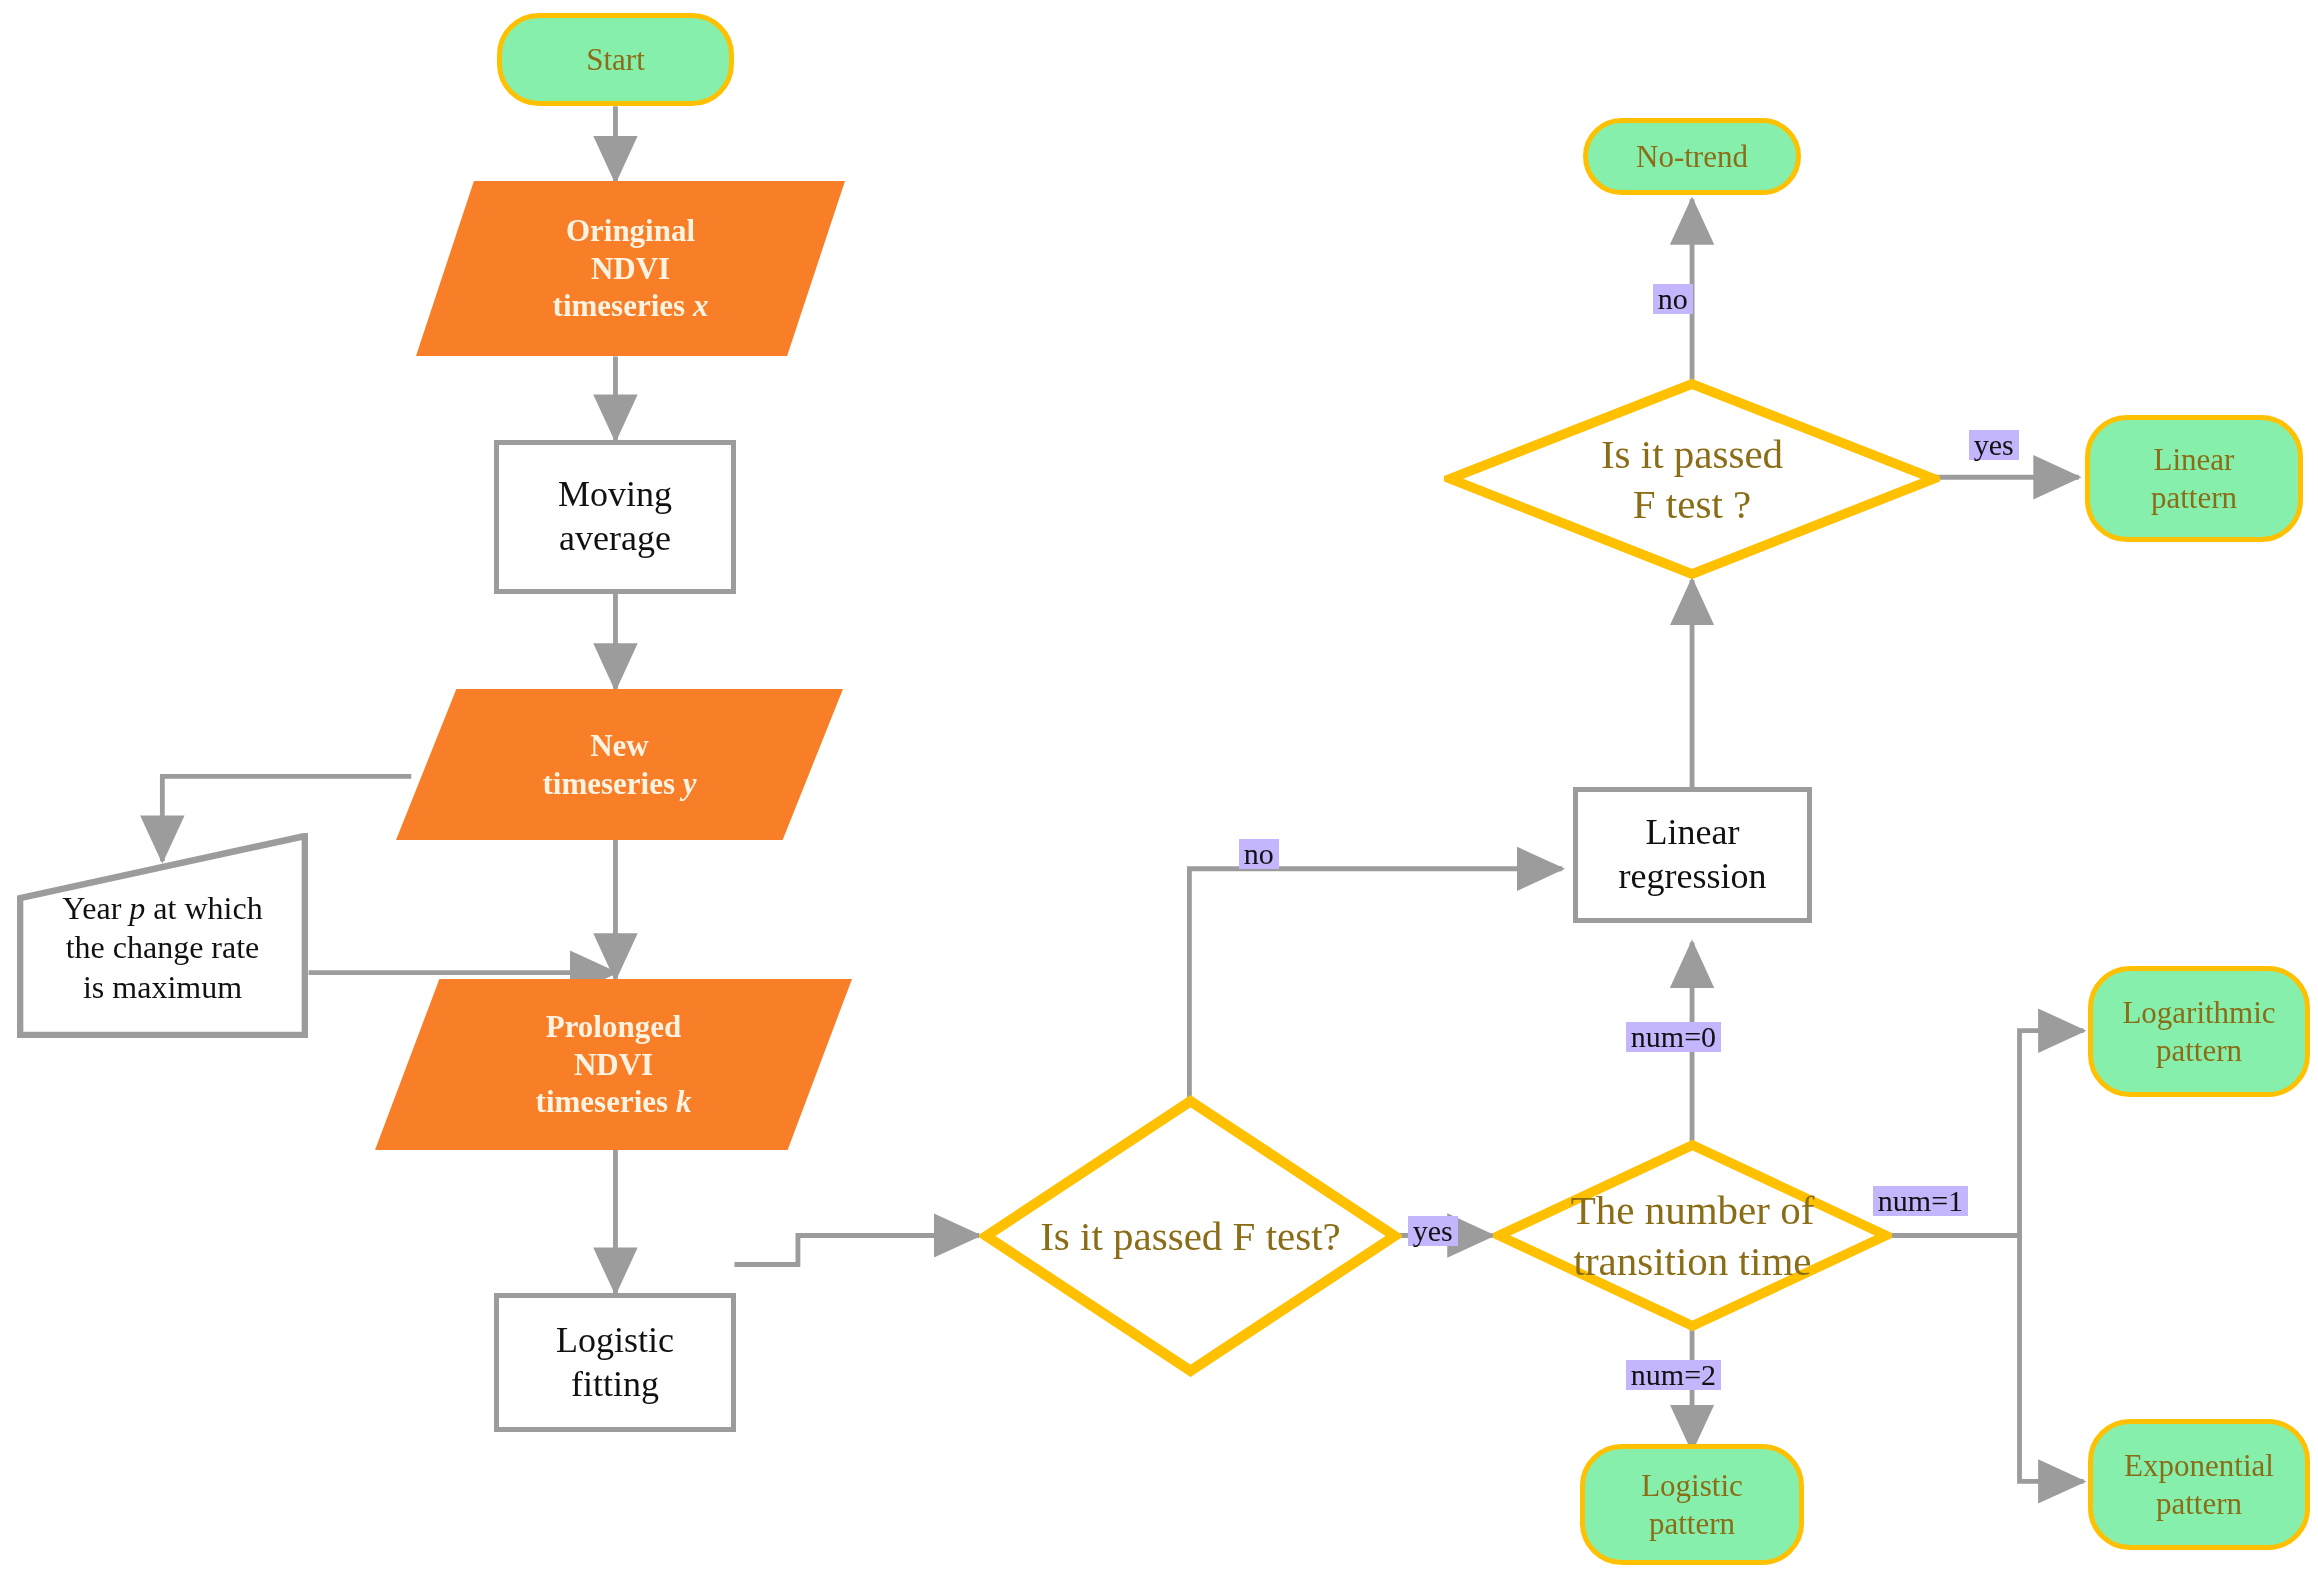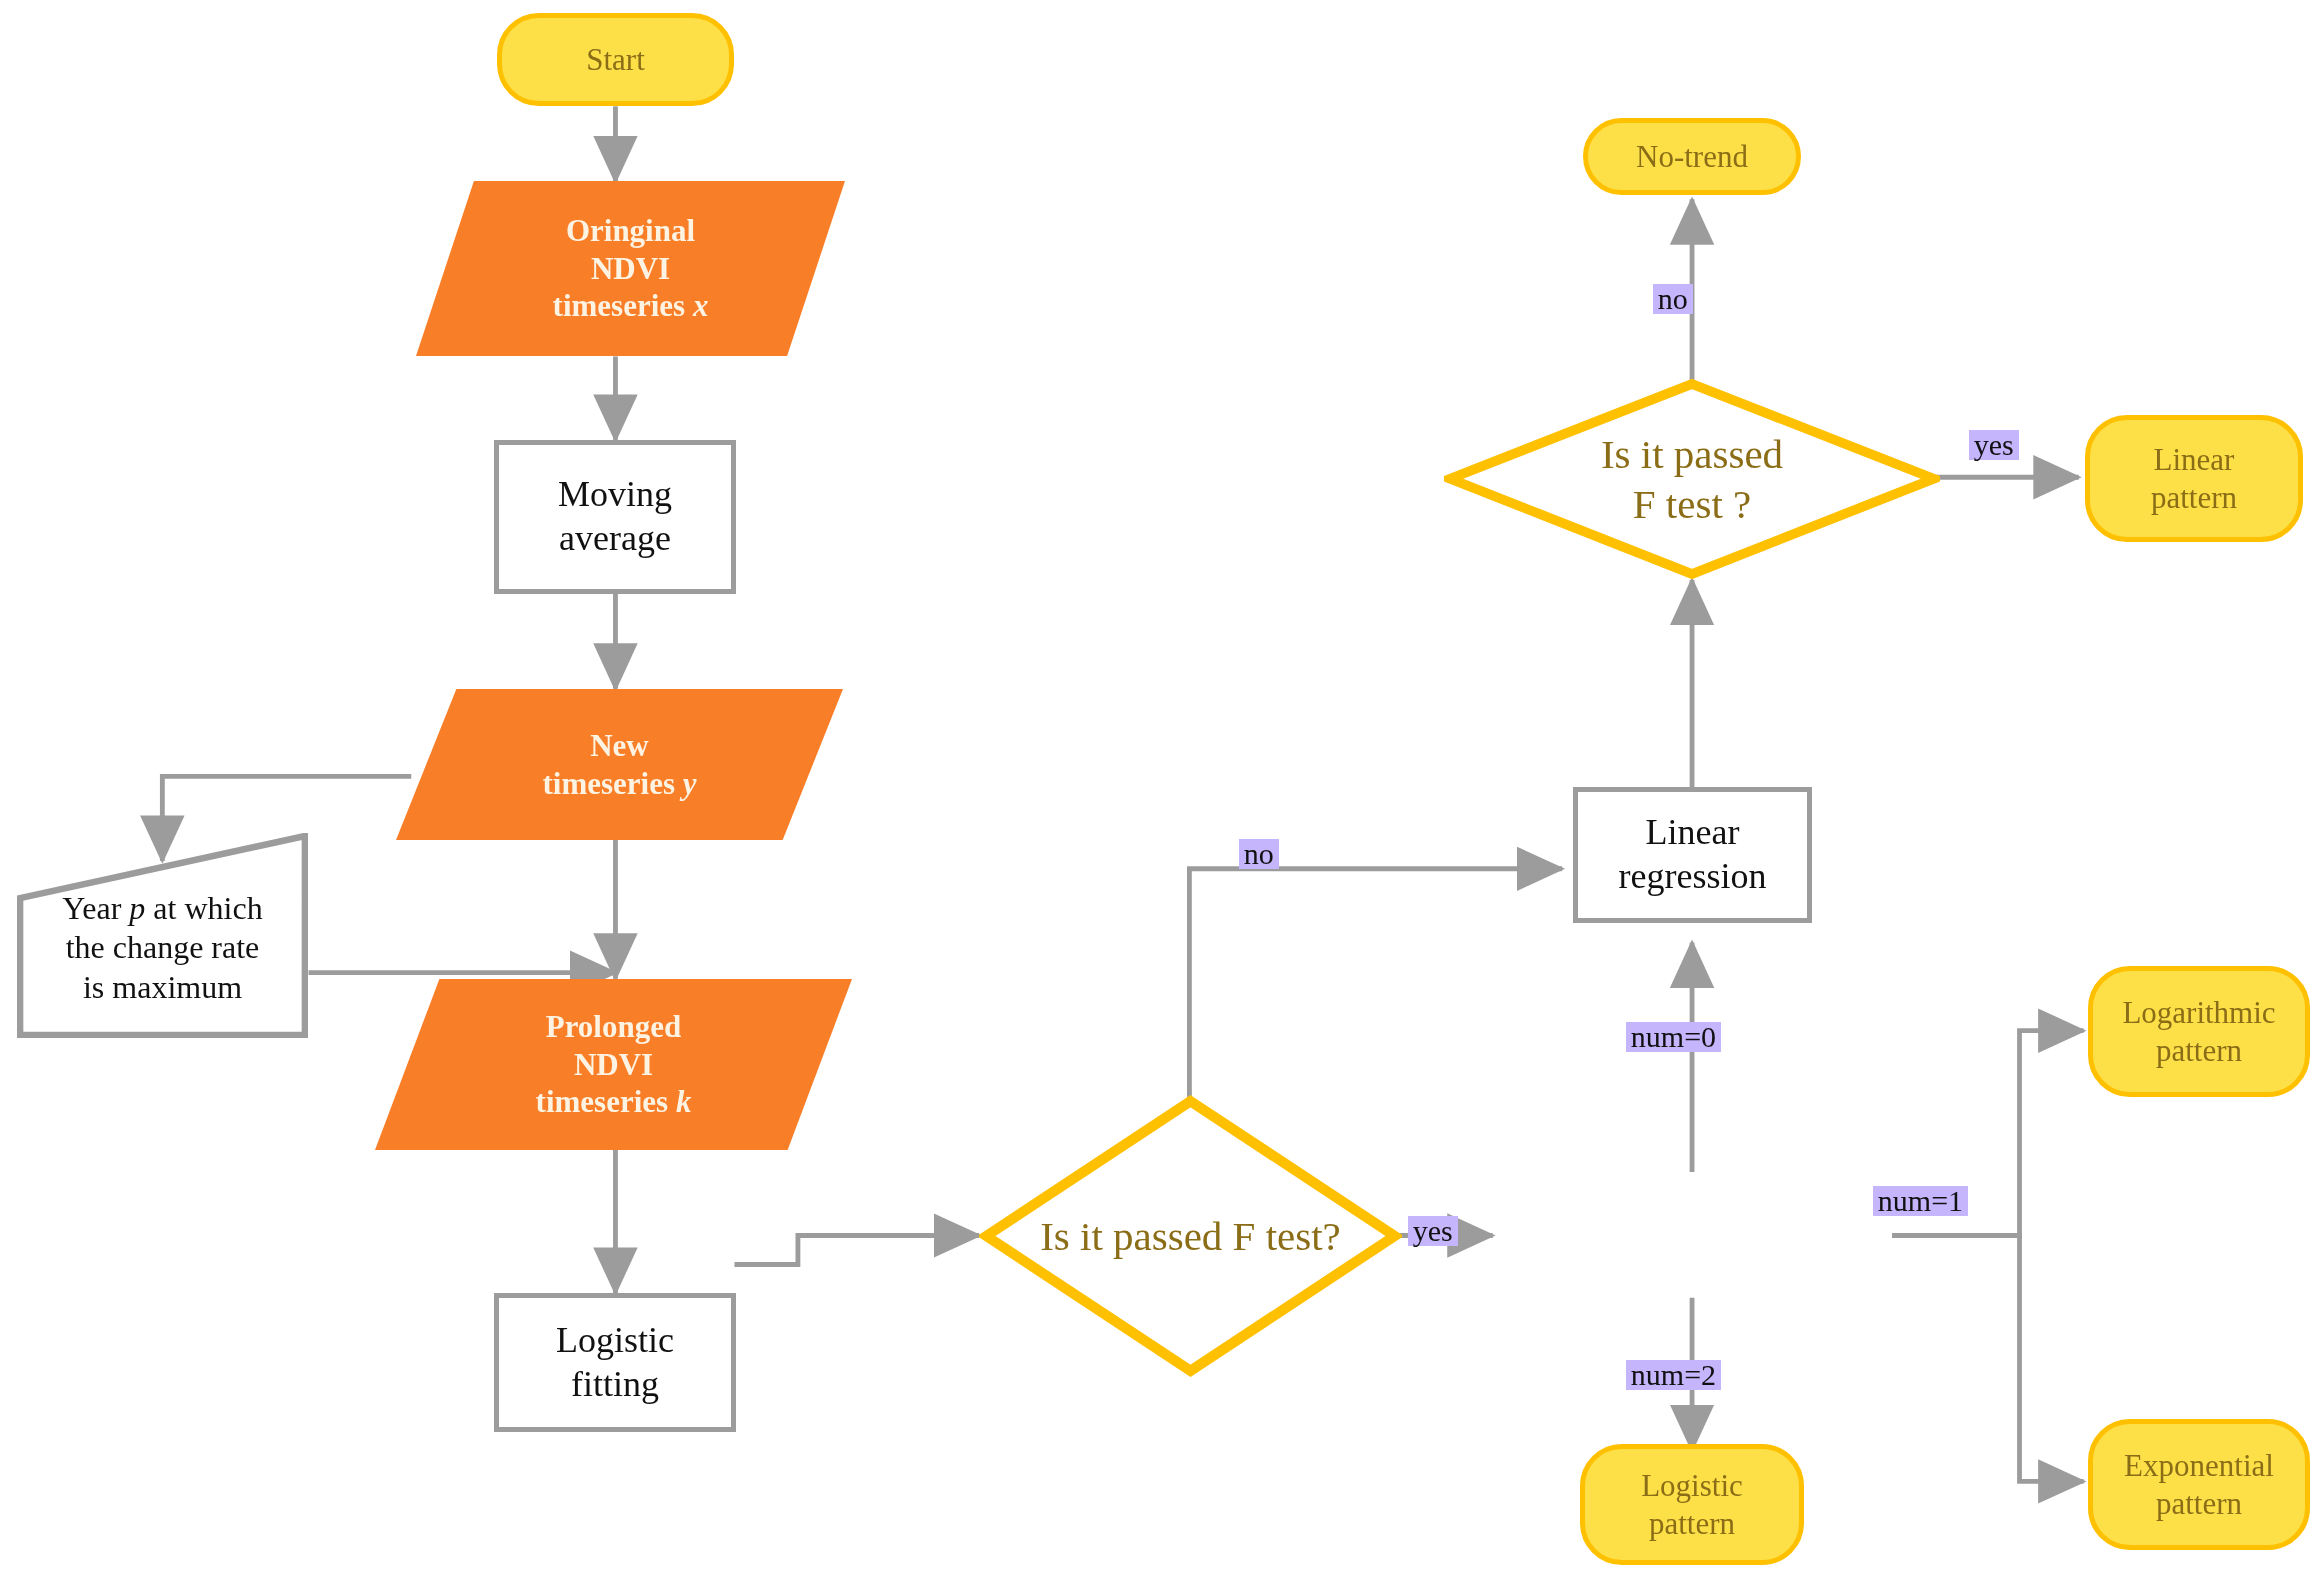--- a/index.html
+++ b/index.html
@@ -30,21 +30,21 @@
     display: flex;
     align-items: center;
     justify-content: center;
     text-align: center;
     line-height: 1.22;
   }
   
   .n-term {
     border: 5.4px solid #FFC000;
     border-radius: 42px;
-    background: #fde047;
+    background: #86efac;
     color: #8a6d16;
     font-size: 31px;
   }
   
   .n-proc {
     border: 5.4px solid #9C9C9C;
     background: #ffffff;
     color: #111111;
     font-size: 36px;
   }
@@ -207,20 +207,29 @@
     </span>
   </div>
 
   <div class="node n-dec" style="left:979px; top:1094px; width:423px; height:284px;">
     <svg class="dia-shape" viewBox="0 0 700 470" preserveAspectRatio="none">
       <path d="M350,12 L688,235 L350,458 L12,235 Z" fill="#ffffff" stroke="#FFC000" stroke-width="17"></path>
     </svg>
     <span class="dia-label">Is  it passed F test?</span>
   </div>
 
+  <div class="node n-dec" style="left:1493px; top:1139px; width:399px; height:193px;">
+    <svg class="dia-shape" viewBox="0 0 660 320" preserveAspectRatio="none">
+      <path d="M330,10 L650,160 L330,310 L10,160 Z" fill="#ffffff" stroke="#FFC000" stroke-width="16"></path>
+    </svg>
+    <span class="dia-label">
+      <span>The number of</span><br>
+      <span>transition time</span>
+    </span>
+  </div>
 
   <div class="node n-proc" style="left:1573px; top:787px; width:239px; height:136px;">
     <span>
       <span>Linear</span><br>
       <span>regression</span>
     </span>
   </div>
 
   <div class="node n-dec" style="left:1444px; top:378px; width:496px; height:202px;">
     <svg class="dia-shape" viewBox="0 0 820 335" preserveAspectRatio="none">

